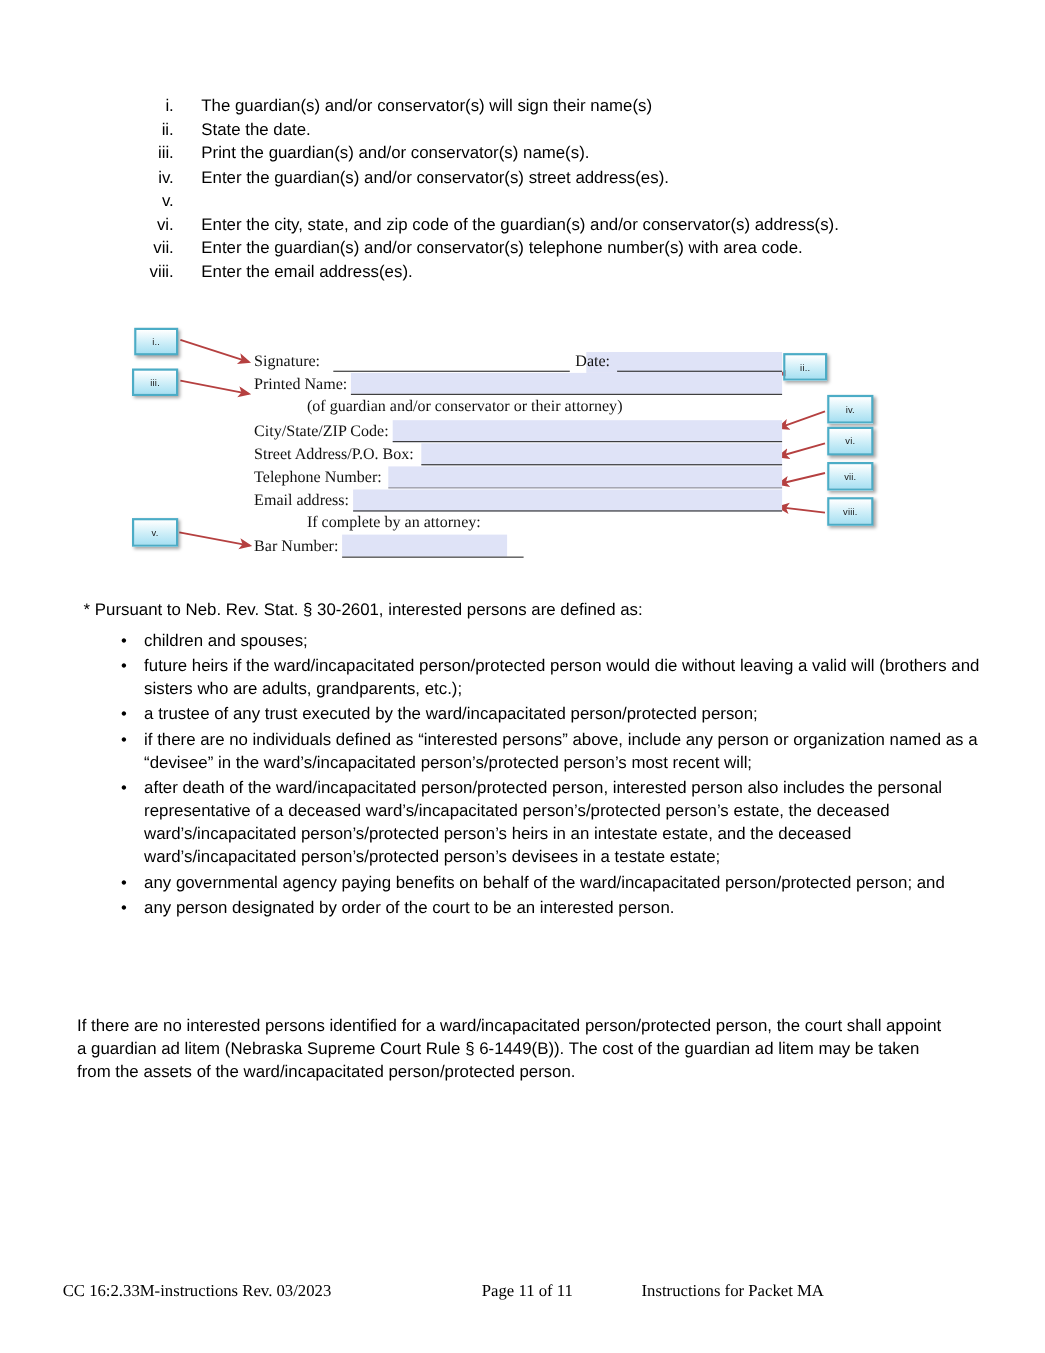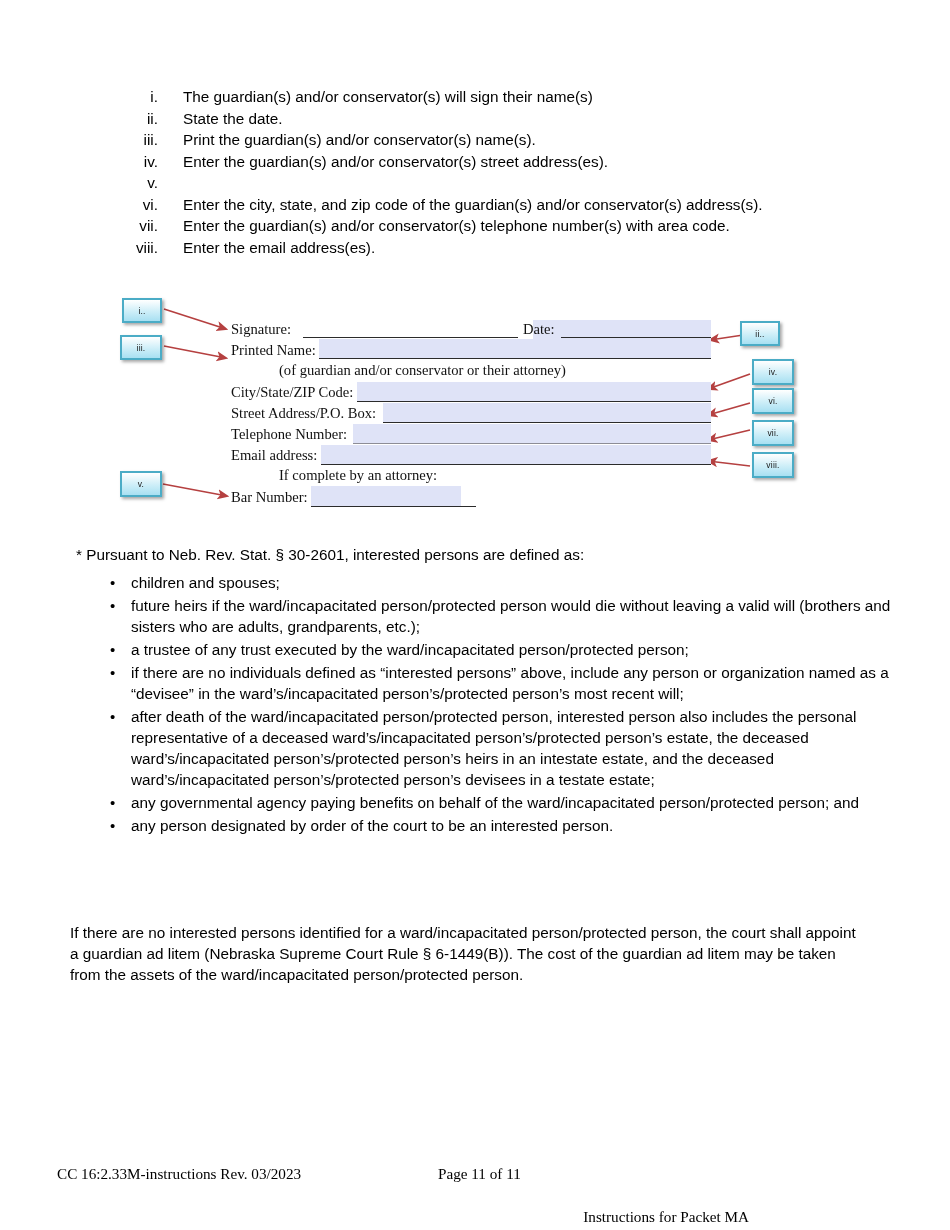--- a/index.html
+++ b/index.html
@@ -173,21 +173,21 @@
     position: absolute;
     left: 0;
     top: 1165px;
     width: 806px;
     height: 24px;
     font-family: "Liberation Serif", serif;
     font-size: 15.2px;
   }
   .footer-left  { position: absolute; left: 57px;  top: 0; }
   .footer-mid   { position: absolute; left: 438px; top: 0; }
-  .footer-right { position: absolute; right: 57px; top: 0; margin-top: 43px; }
+  .footer-right { position: absolute; right: 57px; top: 0; }
 </style>
 </head>
 <body>
 
 <div class="page">
 
   <div class="roman-list">
 
     <div class="roman-item">
       <span class="roman-num">i.</span>
@@ -253,21 +253,21 @@
 
       <line x1="750" y1="134" x2="708" y2="144" stroke="#B54040" stroke-width="1.7" marker-end="url(#ah)"></line>
 
       <line x1="750" y1="170" x2="708" y2="165" stroke="#B54040" stroke-width="1.7" marker-end="url(#ah)"></line>
     </svg>
 
     <div class="callout" style="left:122px; top:2px;  width:40px; height:25px;">i..</div>
     <div class="callout" style="left:120px; top:39px; width:42px; height:25px;">iii.</div>
     <div class="callout" style="left:120px; top:175px; width:42px; height:26px;">v.</div>
 
-    <div class="callout" style="left:740px; top:25px;  width:40px; height:25px;">ii..</div>
+    <div class="callout" style="left:712px; top:25px;  width:40px; height:25px;">ii..</div>
     <div class="callout" style="left:752px; top:63px;  width:42px; height:26px;">iv.</div>
     <div class="callout" style="left:752px; top:92px;  width:42px; height:26px;">vi.</div>
     <div class="callout" style="left:752px; top:124px; width:42px; height:26px;">vii.</div>
     <div class="callout" style="left:752px; top:156px; width:42px; height:26px;">viii.</div>
 
     <div class="formmock">
 
       <div class="frow">
         <span class="flabel">Signature:</span>
         <div class="fill" style="left:302px; top:0px;  width:178px; height:19px;"></div>

